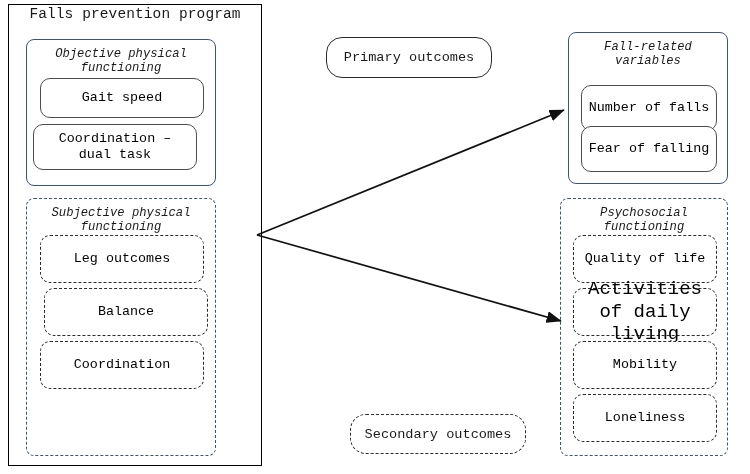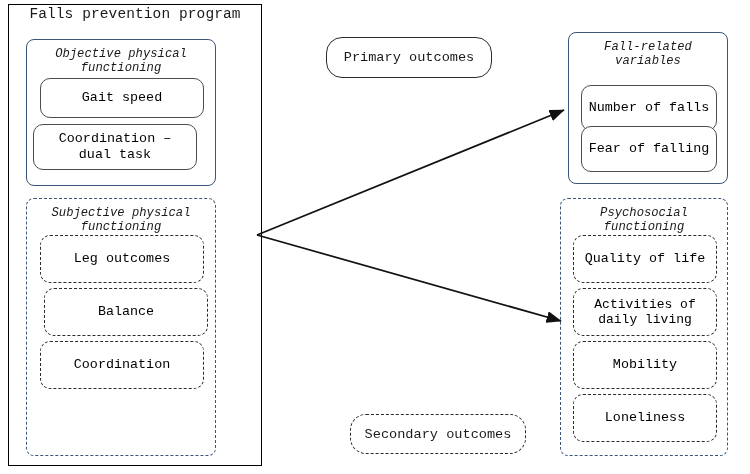--- a/index.html
+++ b/index.html
@@ -140,21 +140,21 @@
 
   <div class="group solid" style="left:568px; top:32px; width:160px; height:152px;">
     <div class="group-title">Fall-related variables</div>
     <div class="item solid" style="left:12px; top:42px; width:136px; height:46px;margin-top:10px;">Number of falls</div>
     <div class="item solid" style="left:12px; top:93px; width:136px; height:46px;">Fear of falling</div>
   </div>
 
   <div class="group dashed" style="left:560px; top:198px; width:168px; height:258px;">
     <div class="group-title">Psychosocial functioning</div>
     <div class="item dashed" style="left:12px; top:36px; width:144px; height:48px;">Quality of life</div>
-    <div class="item dashed" style="left:12px; top:89px; width:144px; height:48px; font-size:13px;">Activities of daily living</div>
+    <div class="item dashed" style="left:12px; top:89px; width:144px; height:48px; font-size:19px;">Activities of daily living</div>
     <div class="item dashed" style="left:12px; top:142px; width:144px; height:48px;">Mobility</div>
     <div class="item dashed" style="left:12px; top:195px; width:144px; height:48px;">Loneliness</div>
   </div>
 
   <svg id="arrows" viewBox="0 0 750 474">
     <defs>
       <marker id="arrowhead" markerWidth="9" markerHeight="7" refX="8.5" refY="3.5" orient="auto" markerUnits="strokeWidth">
         <path d="M0,0 L9,3.5 L0,7 Z" fill="#111111"></path>
       </marker>
     </defs>

